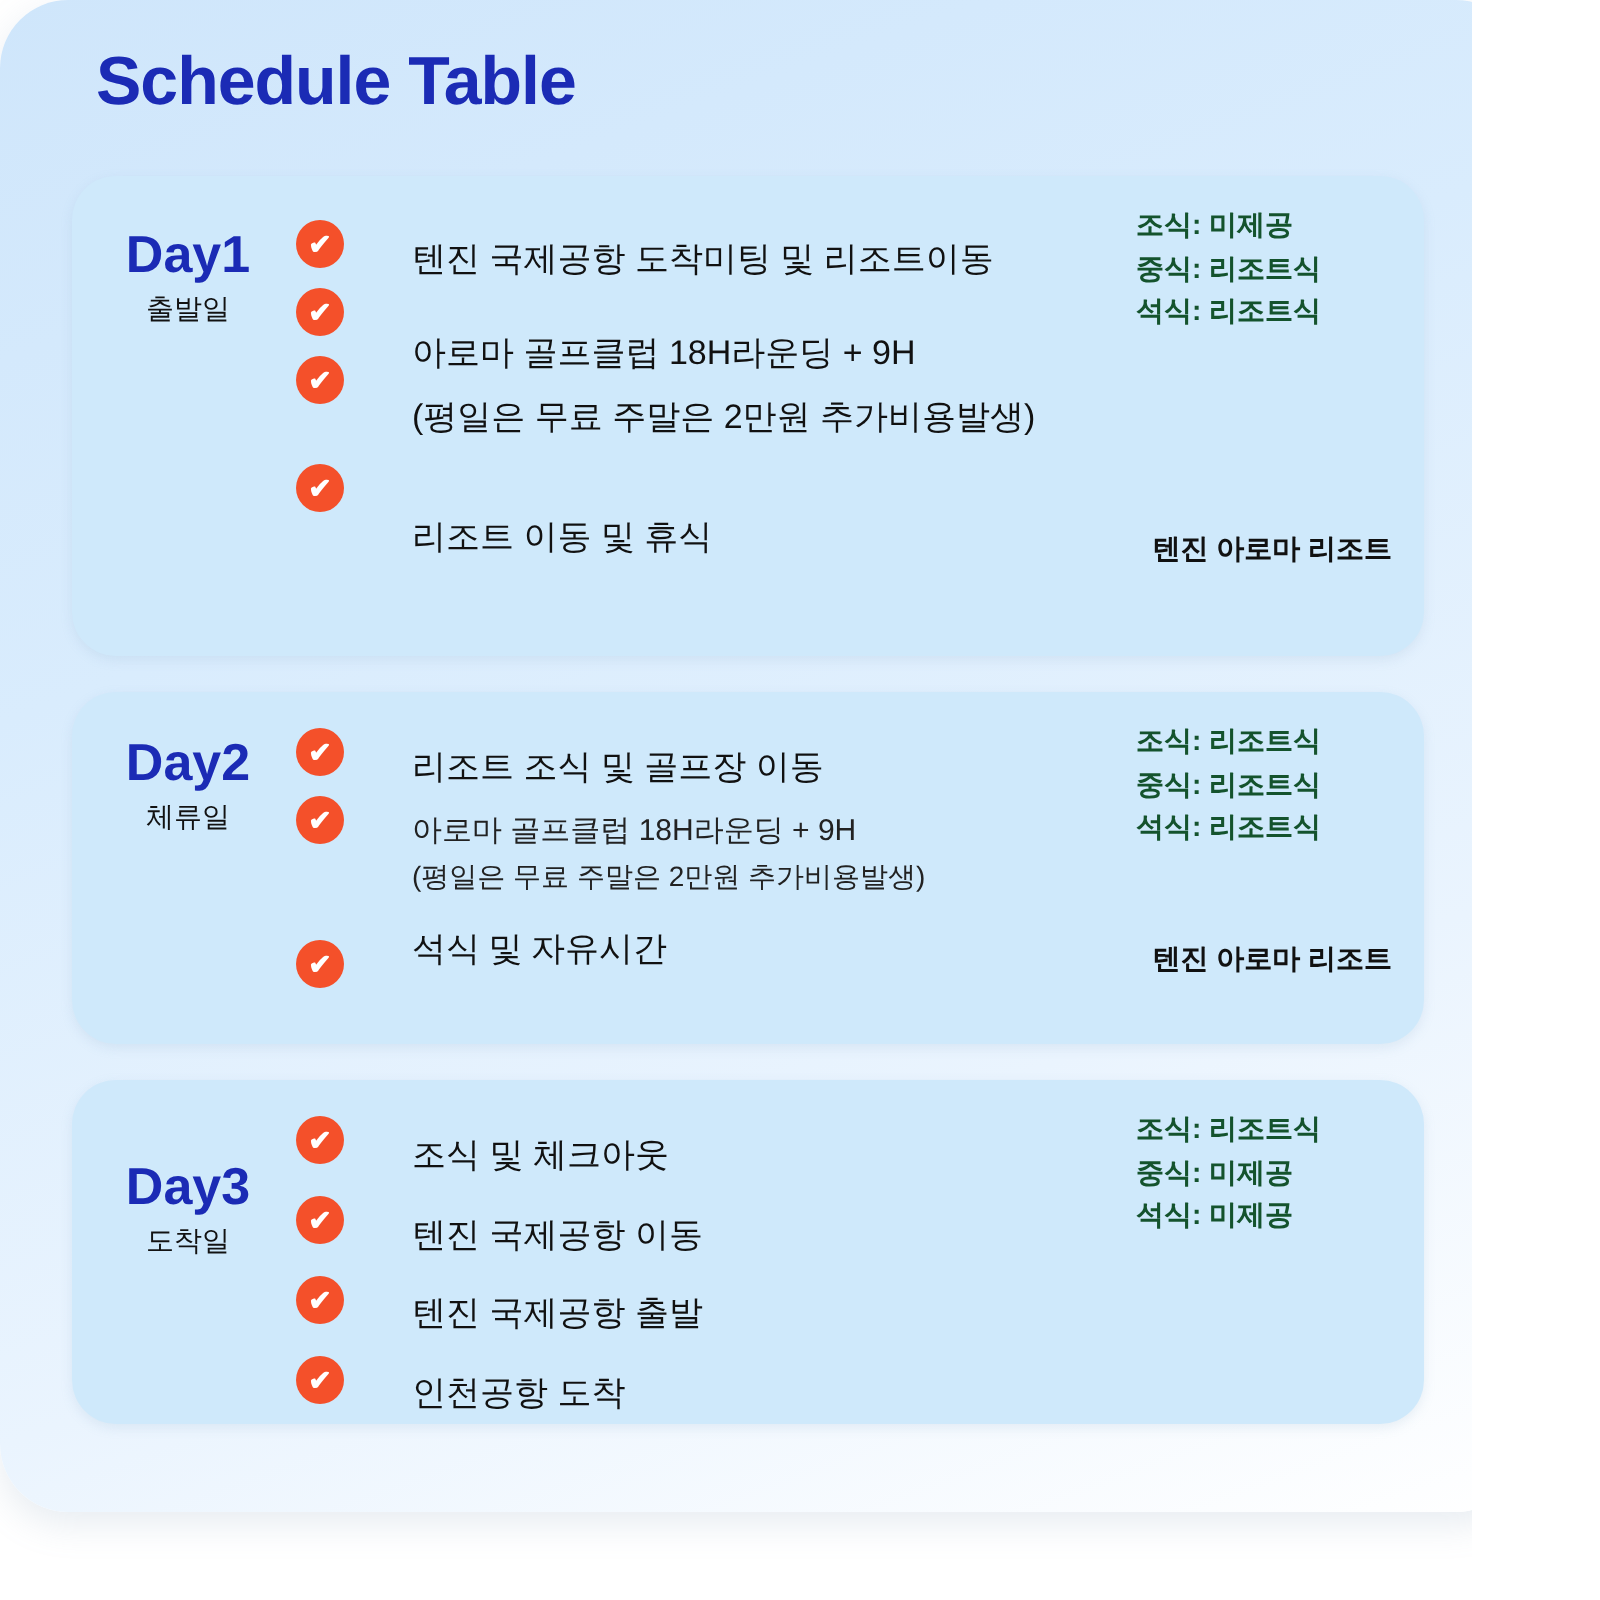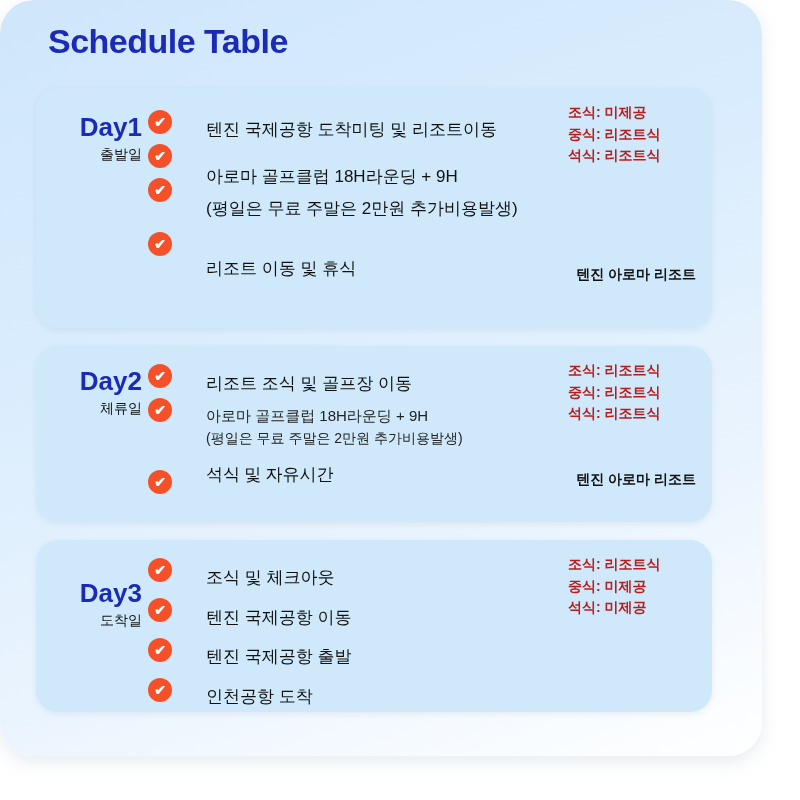--- a/index.html
+++ b/index.html
@@ -6,21 +6,21 @@
     margin: 0;
     padding: 0;
     width: 800px;
     height: 800px;
     background: #ffffff;
     font-family: "Liberation Sans", sans-serif;
   }
 
   #page {
     position: relative;
-    width: 800px;
+    width: 736px;
     height: 800px;
     overflow: hidden;
     background: #ffffff;
   }
 
   
   .panel {
     position: absolute;
     left: 0px;
     top: 0px;
@@ -60,21 +60,21 @@
   .card-inner {
     position: relative;
     padding: 14px 18px 14px 18px;
   }
 
   
   .day-col {
     position: absolute;
     left: 10px;
     width: 96px;
-    text-align: right;
+    text-align: center;
   }
   .day-label {
     font-size: 26px;
     font-weight: bold;
     color: #1b2bb5;
     line-height: 1.05;
   }
   .day-sub {
     font-size: 14px;
     color: #121212;
@@ -128,21 +128,21 @@
   
   .meals {
     position: absolute;
     right: 14px;
     top: 14px;
     text-align: left;
     width: 130px;
   }
   .meal {
     font-size: 14px;
-    color: #b91c1c;
+    color: #14532d;
     line-height: 1.55;
     font-weight: bold;
     white-space: nowrap;
   }
 
   
   .hotel {
     position: absolute;
     right: 16px;
     bottom: 20px;

